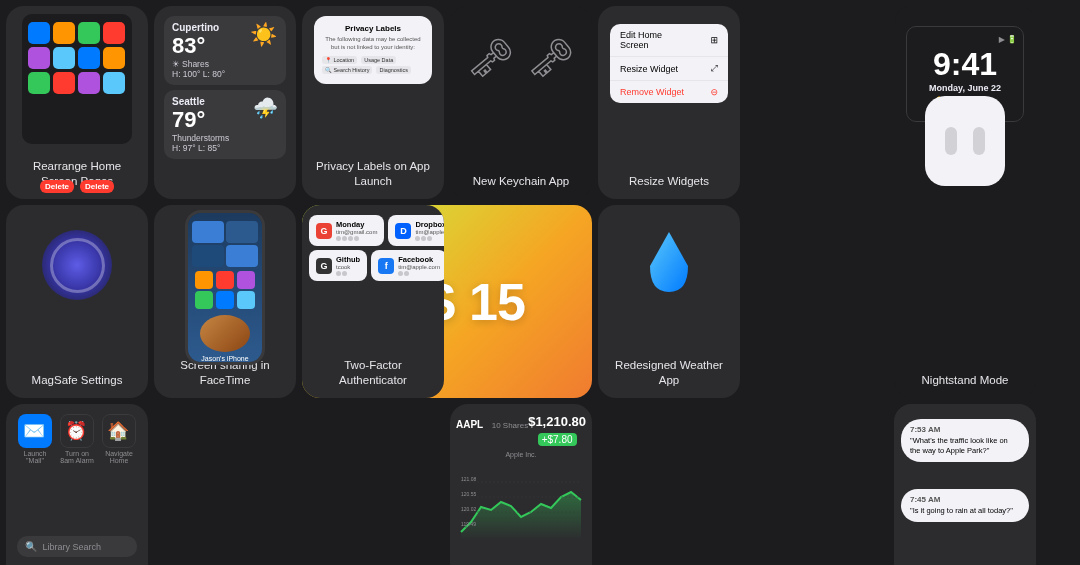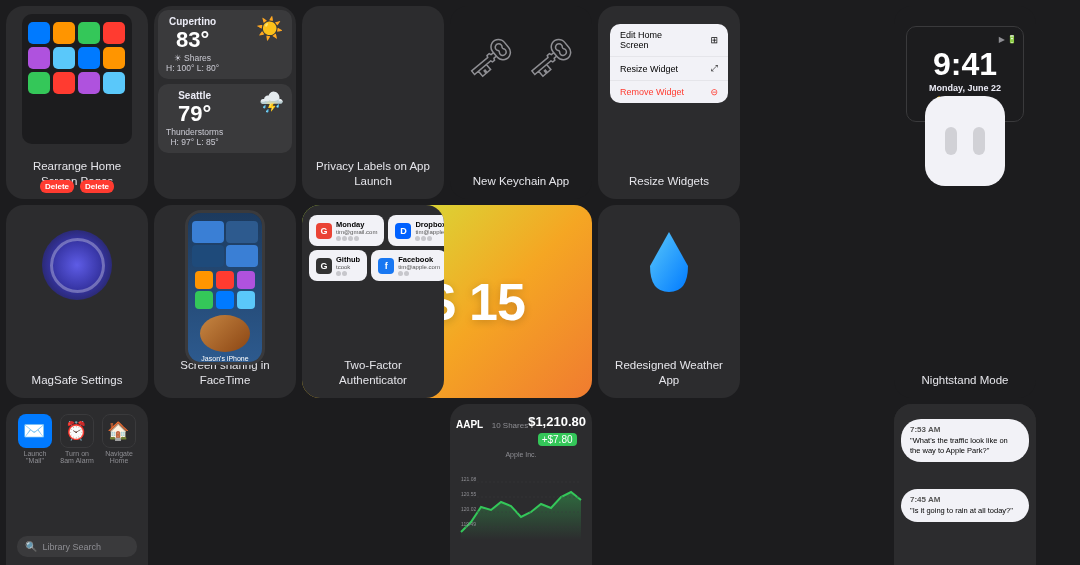--- a/index.html
+++ b/index.html
@@ -101,22 +101,21 @@
       padding: 2px 5px;
       color: #fff;
       font-weight: 600;
     }
     
     .weather-card {
       grid-column: 2 / 3;
       grid-row: 1 / 2;
       background: #2c2c2e;
       justify-content: flex-start;
-      padding: 4px;
-      text-align: center;
+      padding: 10px;
     }
     .weather-row {
       width: 100%;
       background: #3a3a3c;
       border-radius: 10px;
       padding: 6px 8px;
       margin-bottom: 5px;
     }
     .weather-city { font-size: 10px; color: #ebebf5; font-weight: 600; }
     .weather-temp { font-size: 22px; font-weight: 700; color: #fff; }
@@ -488,20 +487,33 @@
           <div class="weather-temp">79°</div>
           <div class="weather-detail">Thunderstorms</div>
           <div class="weather-detail">H: 97° L: 85°</div>
         </div>
         <div style="font-size:20px">⛈️</div>
       </div>
     </div>
   </div>
 
   <div class="card privacy-card">
+    <div class="privacy-inner">
+      <div class="privacy-title">Privacy Labels</div>
+      <div class="privacy-desc">The following data may be collected but is
+not linked to your identity:</div>
+      <div class="privacy-row">
+        <div class="privacy-item">📍 Location</div>
+        <div class="privacy-item">Usage Data</div>
+      </div>
+      <div class="privacy-row">
+        <div class="privacy-item">🔍 Search History</div>
+        <div class="privacy-item">Diagnostics</div>
+      </div>
+    </div>
     <div class="card-label">Privacy Labels on
 App Launch</div>
   </div>
 
   <div class="card keychain-card" style="background:#1c1c1e;">
     <div style="position:absolute;top:30px;display:flex;gap:12px;align-items:center;">
       <span style="font-size:38px;color:#8e8e93;">🗝</span>
       <span style="font-size:38px;color:#8e8e93;">🗝</span>
     </div>
     <div class="card-label">New Keychain

